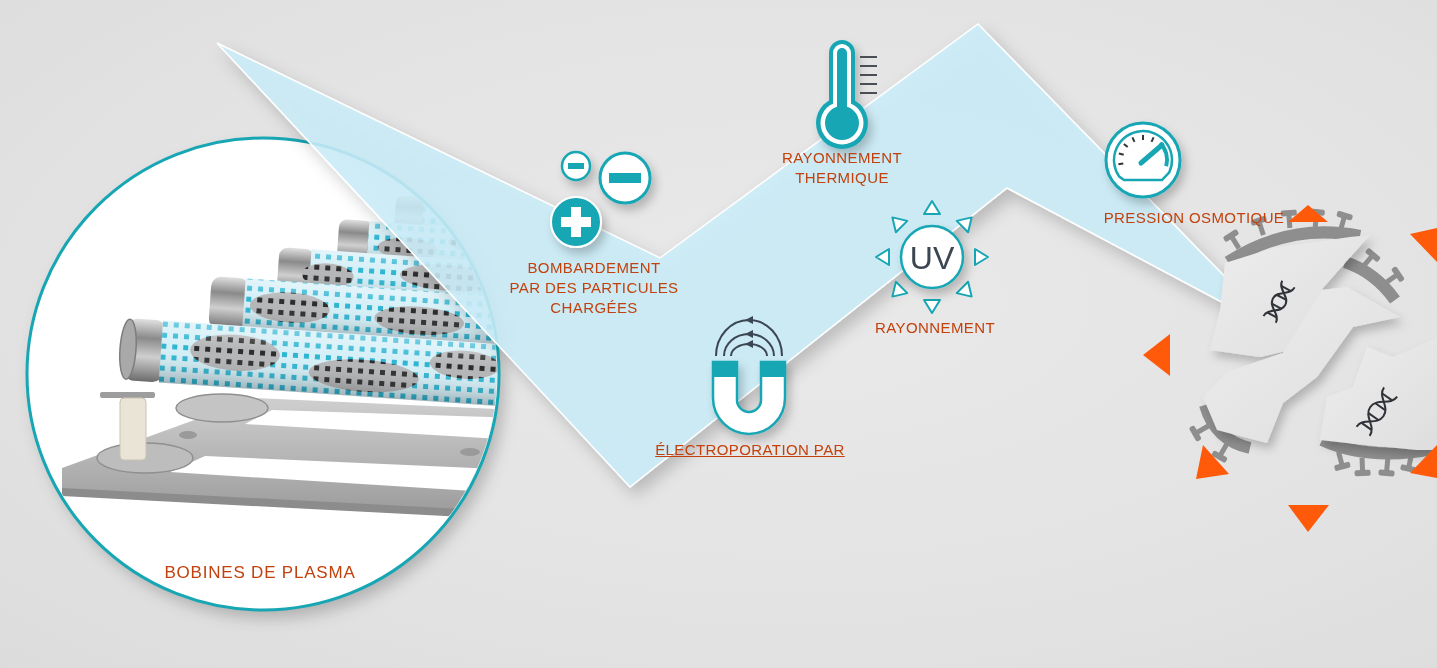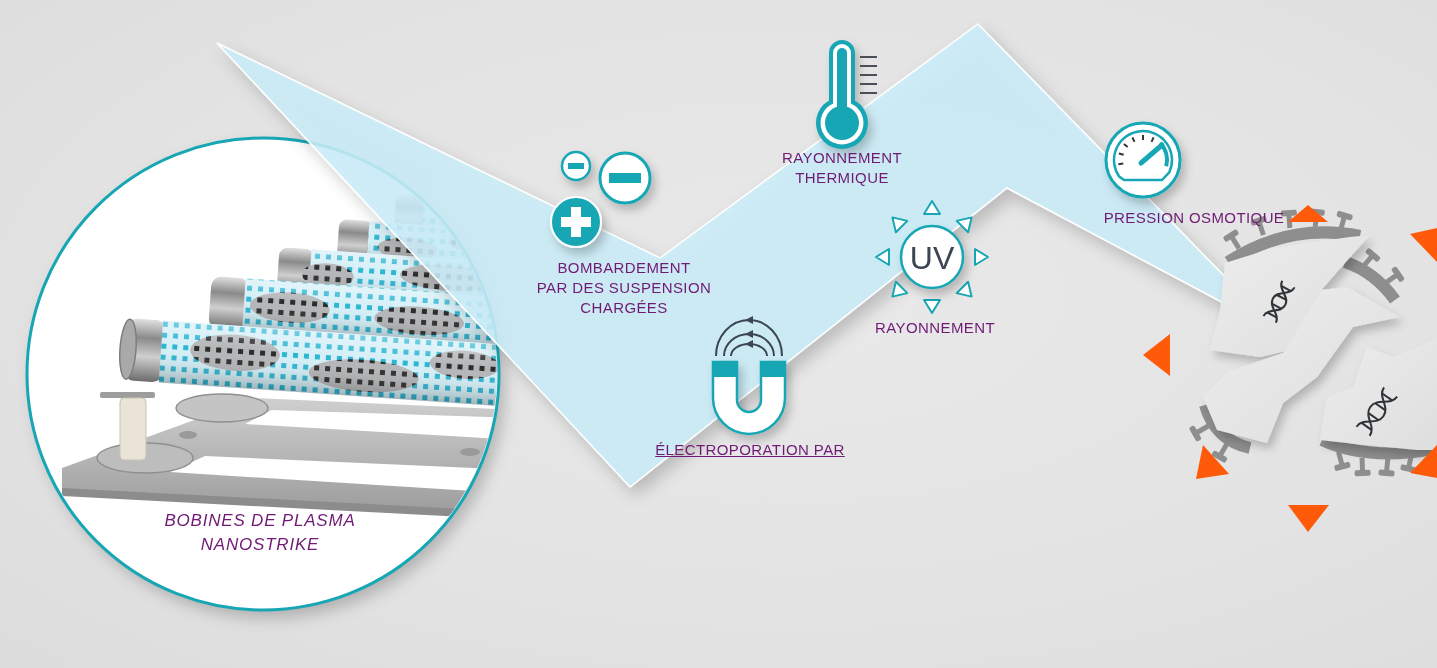--- a/index.html
+++ b/index.html
@@ -5,21 +5,21 @@
   html, body { margin: 0; padding: 0; }
   body {
     width: 1437px; height: 668px; overflow: hidden; position: relative;
     background: radial-gradient(ellipse at 55% 45%, #e9e9e9 0%, #e3e3e3 60%, #dcdcdc 100%);
     font-family: "Liberation Sans", sans-serif;
   }
   .art { position: absolute; left: 0; top: 0; }
   .label {
     position: absolute; transform: translateX(-50%);
     text-align: center; white-space: nowrap;
-    color: #701a75; font-size: 15px; line-height: 20px; letter-spacing: 0.4px;
+    color: #c2410c; font-size: 15px; line-height: 20px; letter-spacing: 0.4px;
   }
   .label.big { font-size: 17.5px; line-height: 25.5px; letter-spacing: 0.5px; }
   .label.source { font-size: 17px; line-height: 24px; letter-spacing: 0.8px; }
 </style>
 </head>
 <body>
 
 <svg class="art" width="1437" height="668" viewBox="0 0 1437 668" xmlns="http://www.w3.org/2000/svg">
   <defs>
     <filter id="shadow" x="-20%" y="-20%" width="150%" height="150%">
@@ -288,28 +288,27 @@
   <g fill="#ff5a0a">
     <polygon points="1288,222 1328,222 1308,205"></polygon>
     <polygon points="1143,355 1170,334 1170,376"></polygon>
     <polygon points="1203,445 1229,474 1196,479"></polygon>
     <polygon points="1288,505 1329,505 1308,532"></polygon>
     <polygon points="1410,234 1437,228 1437,262"></polygon>
     <polygon points="1410,473 1437,445 1437,478"></polygon>
   </g>
 </svg>
 
-<div class="label source" style="left:260px; top:509px;font-style:italic;">
+<div class="label source" style="left:260px; top:561px;">
   <div>BOBINES DE PLASMA</div>
-  <div>NANOSTRIKE</div>
-</div>
-
-<div class="label" style="left:594px; top:258px;margin-left:30px;">
+</div>
+
+<div class="label" style="left:594px; top:258px;">
   <div>BOMBARDEMENT</div>
-  <div>PAR DES SUSPENSION</div>
+  <div>PAR DES PARTICULES</div>
   <div>CHARGÉES</div>
 </div>
 
 <div class="label" style="left:842px; top:148px;">
   <div>RAYONNEMENT</div>
   <div>THERMIQUE</div>
 </div>
 
 <div class="label" style="left:935px; top:318px;">
   <div>RAYONNEMENT</div>

